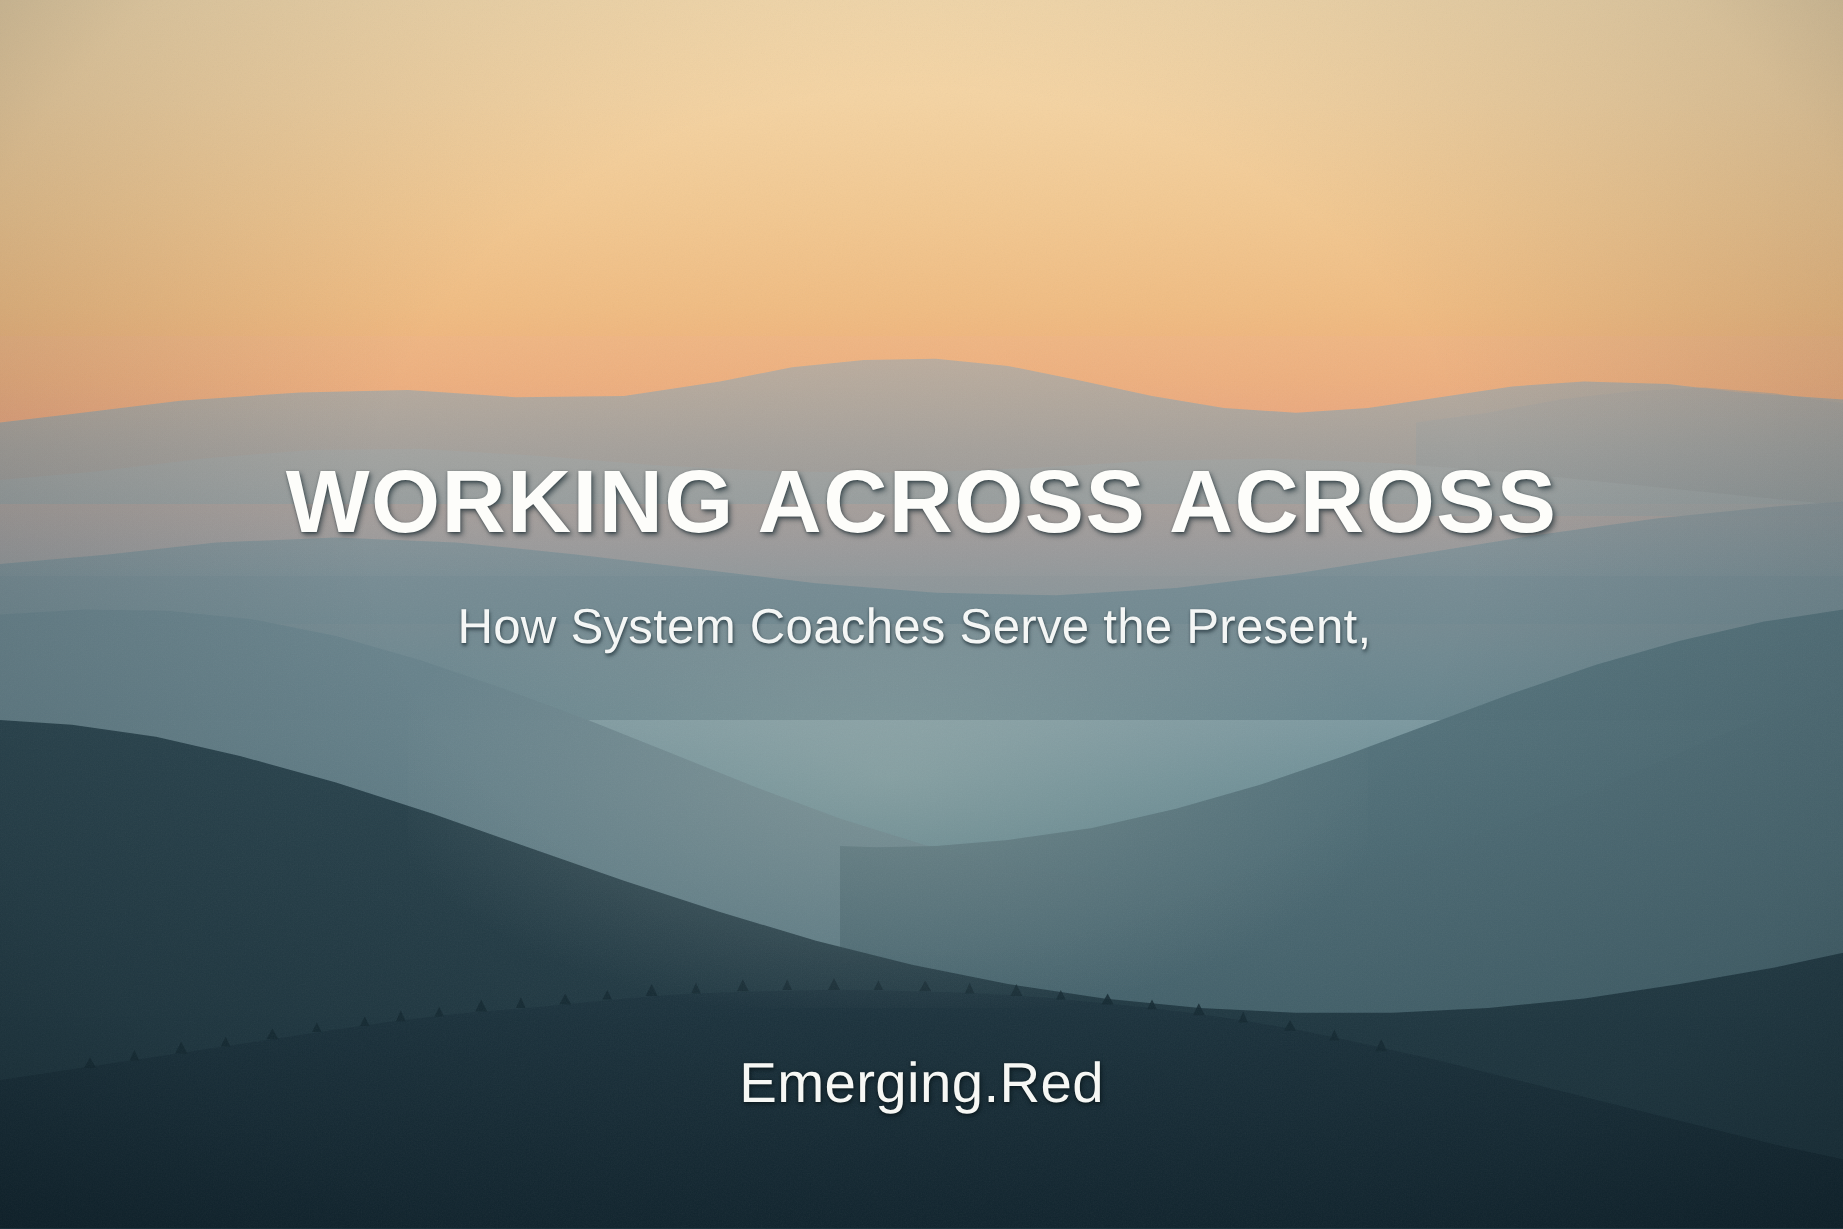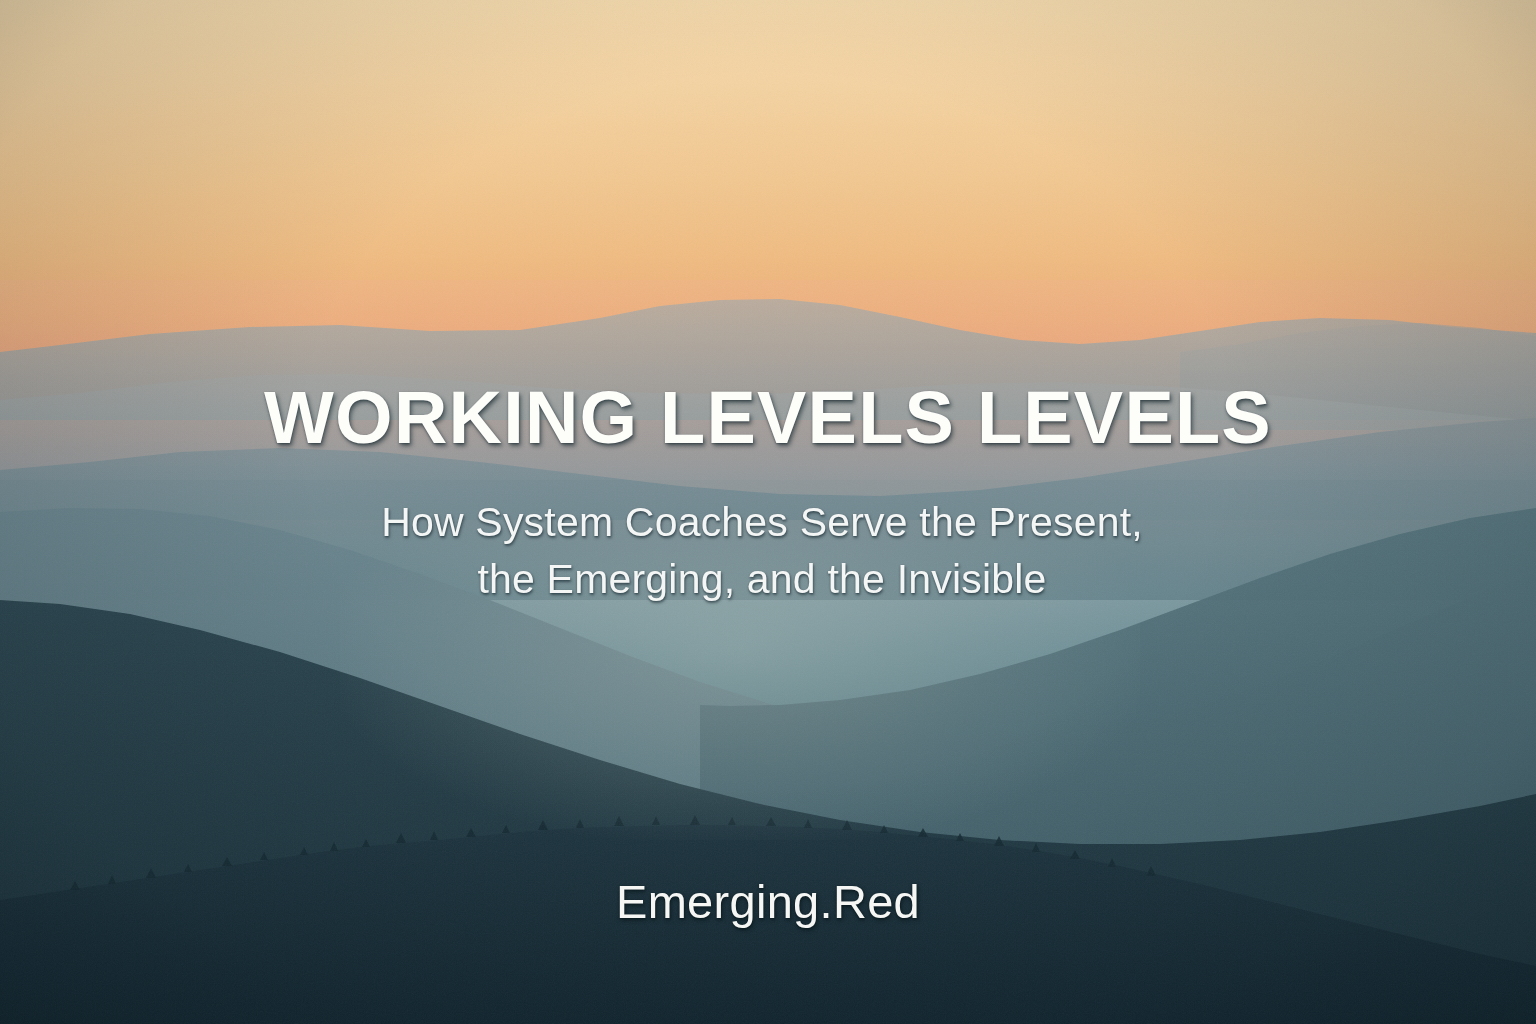--- a/index.html
+++ b/index.html
@@ -271,23 +271,22 @@
       <feComponentTransfer>
           <feFuncA type="linear" slope="0.40"></feFuncA>
         </feComponentTransfer>
     </filter>
     <rect width="1536" height="1024" filter="url(#noiseFilter)" opacity="0.55"></rect>
   </svg>
 
   <div id="vignette"></div>
 
   <div id="text-layer">
-    <div id="title">WORKING LEVELS LEVELS</div>
+    <div id="title">WORKING ACROSS ACROSS</div>
 
     <div id="subtitle">
       <span class="sub-line">How System Coaches Serve the Present,</span>
-      <span class="sub-line">the Emerging, and the Invisible</span>
     </div>
 
     <div id="brand">Emerging.Red</div>
   </div>
 
 </div>
 
 </body></html>

